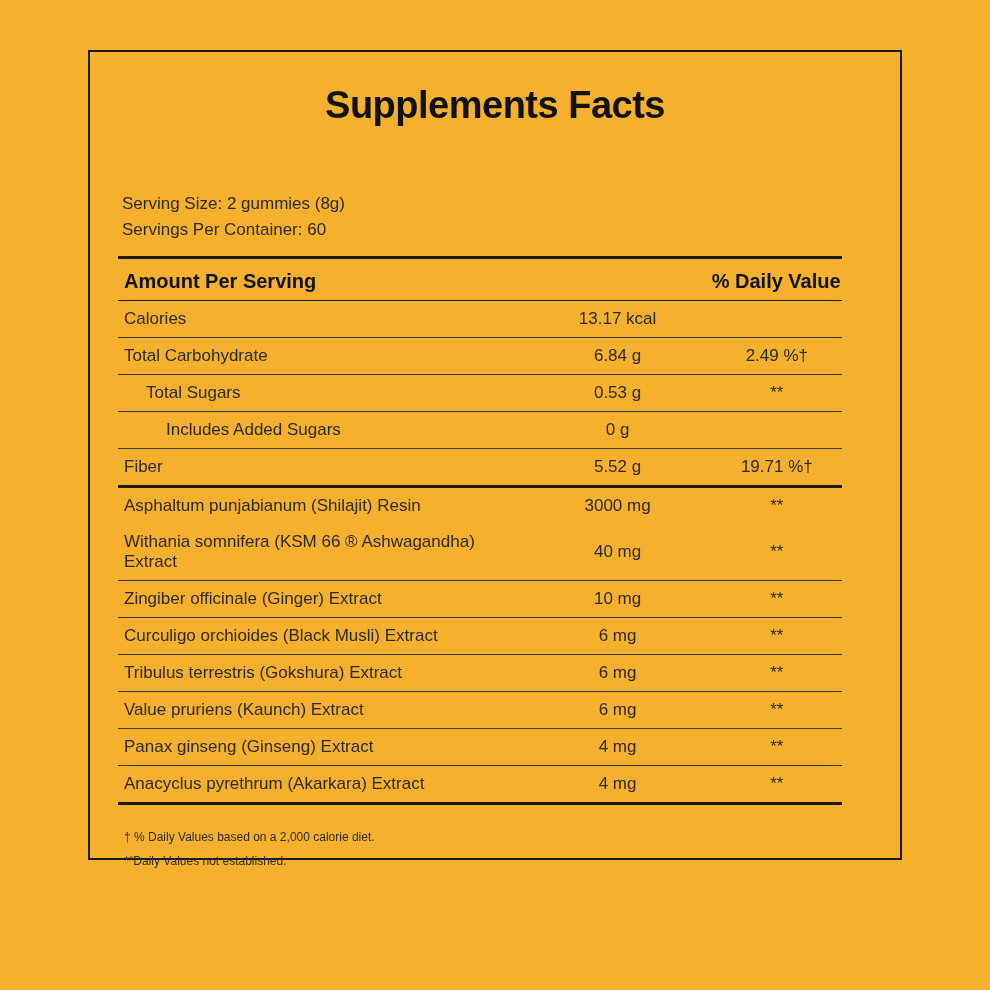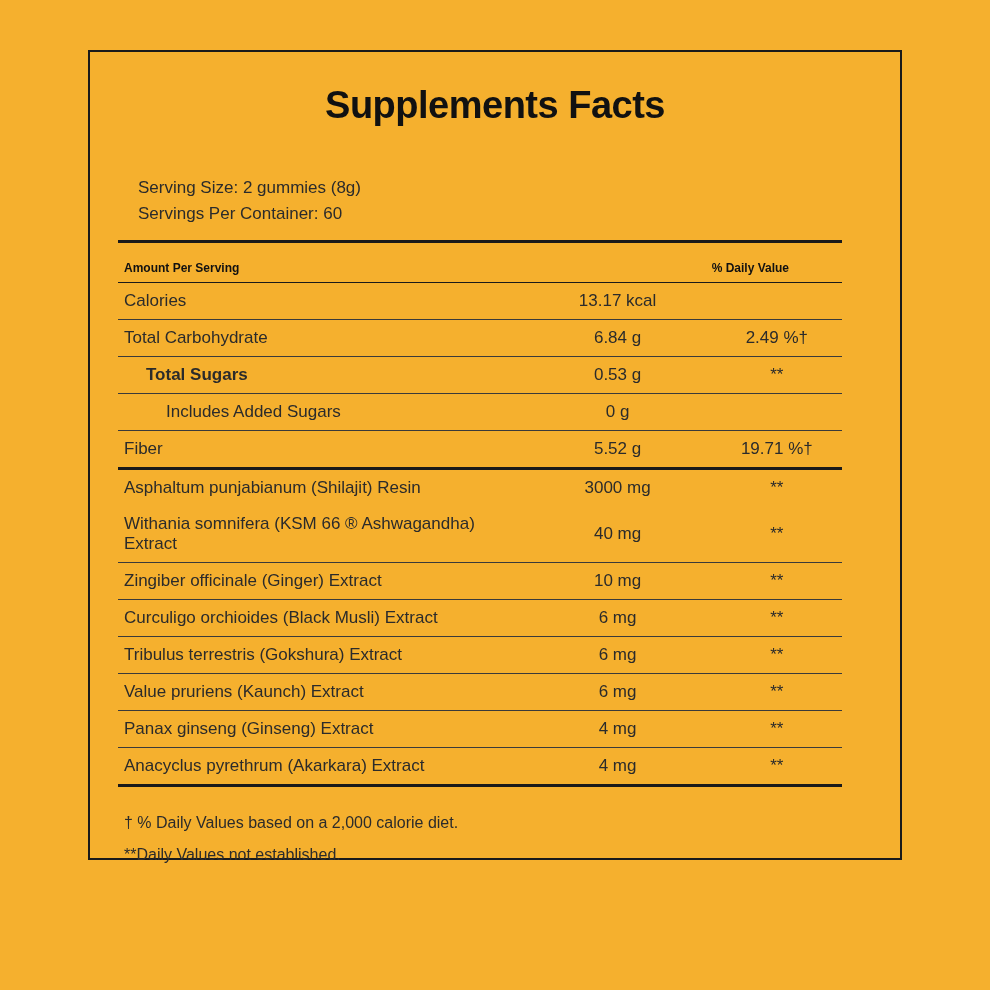--- a/index.html
+++ b/index.html
@@ -25,22 +25,22 @@
   }
   #title {
     text-align: center;
     font-size: 38px;
     font-weight: bold;
     letter-spacing: -0.5px;
     margin-top: 32px;
     color: #111;
   }
   .serving-block {
-    margin-top: 48px;
-    padding-left: 48px;
+    margin-top: 64px;
+    padding-left: 32px;
     font-size: 17px;
     line-height: 1.55;
     color: #2b2b2b;
   }
   table.facts {
     width: 724px;
     margin-left: 28px;
     margin-top: 12px;
     border-collapse: collapse;
     font-size: 17px;
@@ -50,35 +50,35 @@
     padding: 8px 0 8px 0;
     vertical-align: middle;
   }
   .col-name { width: 56%; text-align: left; padding-left: 6px !important; }
   .col-amt  { width: 26%; text-align: center; }
   .col-dv   { width: 18%; text-align: center; }
 
   tr.head td {
     font-weight: bold;
     color: #111;
-    font-size: 12px;
-    padding-top: 18px;
+    font-size: 20px;
+    padding-top: 11px;
     padding-bottom: 7px;
   }
   tr.head { border-top: 3px solid #1a1a1a; border-bottom: 1.5px solid #1a1a1a; }
   tr.row { border-bottom: 1px solid #3a3a3a; }
   tr.row.thick { border-bottom: 3px solid #1a1a1a; }
   tr.row.nobord { border-bottom: none; }
-  .indent1 { padding-left: 28px !important; font-weight: bold; }
+  .indent1 { padding-left: 28px !important; }
   .indent2 { padding-left: 48px !important; }
   .sub-note td { padding-top: 0; padding-bottom: 9px; }
   .footnotes {
     margin-left: 34px;
     margin-top: 20px;
-    font-size: 16px;
+    font-size: 12px;
     line-height: 2.0;
     color: #2b2b2b;
   }
   .dv-head { text-align: left; }
 </style>
 </head>
 <body>
 
 <div id="panel">
 

